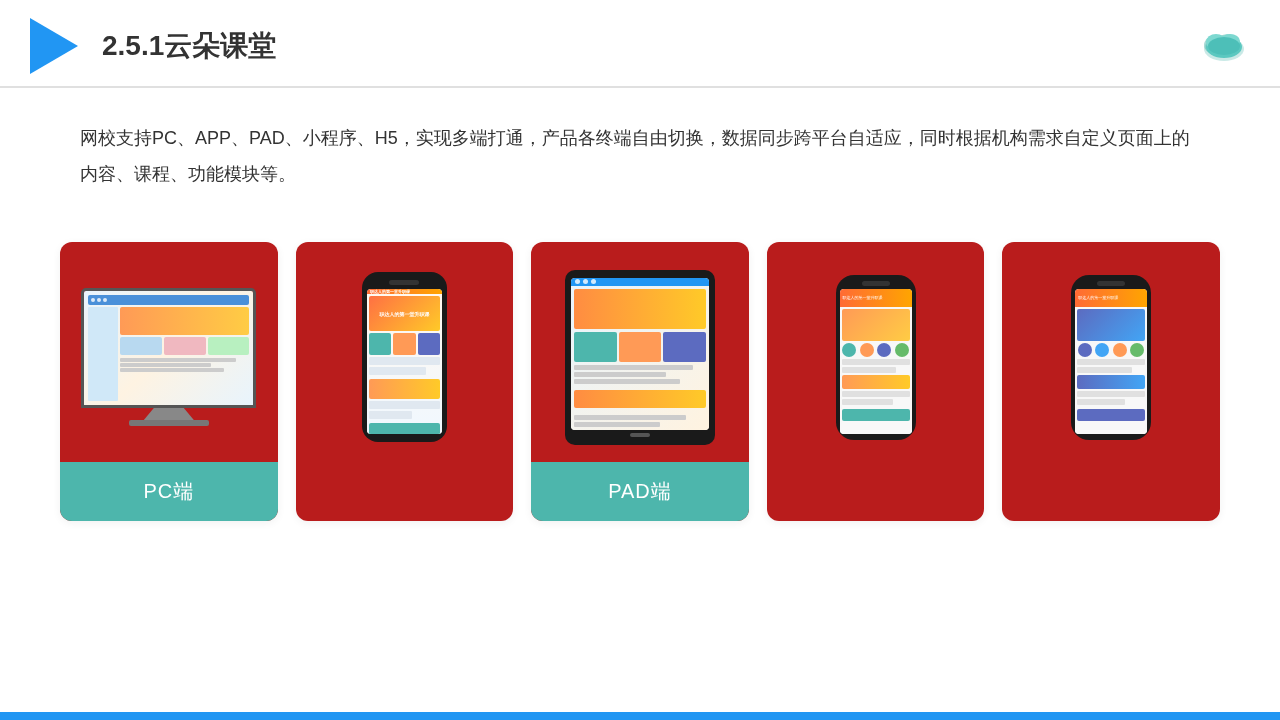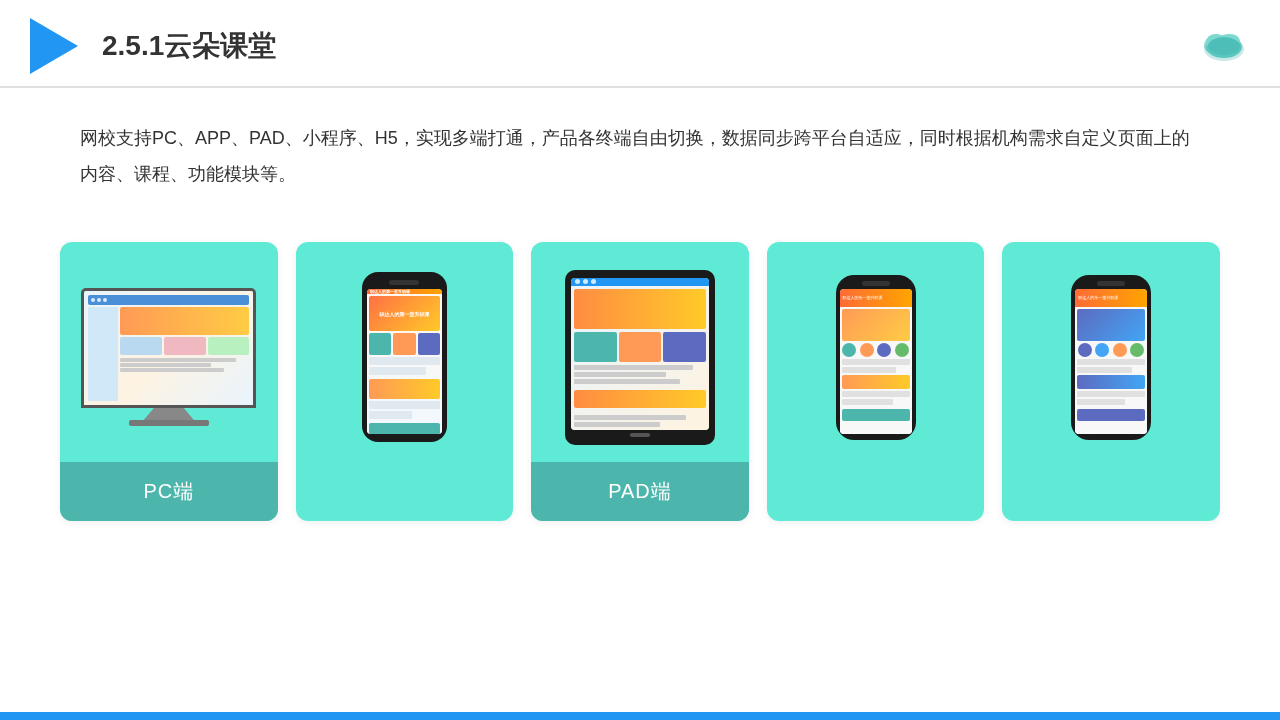--- a/index.html
+++ b/index.html
@@ -85,21 +85,21 @@
     
     .cards-container {
       display: flex;
       justify-content: center;
       gap: 18px;
       padding: 20px 60px 30px 60px;
       margin-top: 10px;
     }
 
     .card {
-      background: #5eead4;
+      background: #b91c1c;
       border-radius: 12px;
       width: 220px;
       display: flex;
       flex-direction: column;
       align-items: center;
       overflow: hidden;
       box-shadow: 0 2px 8px rgba(0,0,0,0.06);
     }
 
     .card-image-area {

